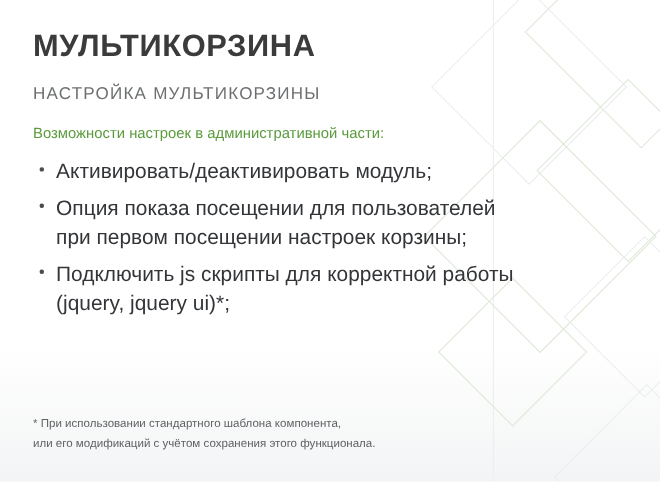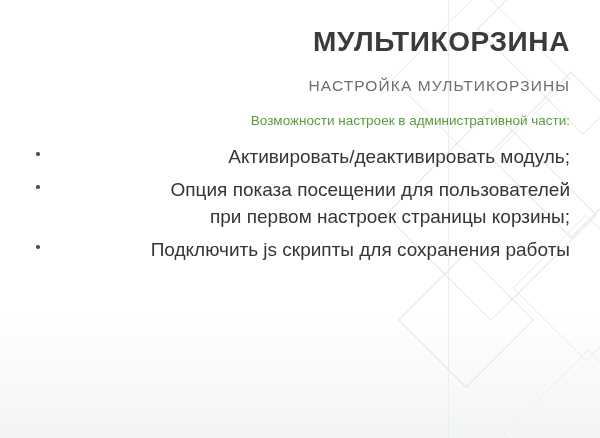--- a/index.html
+++ b/index.html
@@ -49,21 +49,20 @@
     width: 1px;
     background: #ebeef0;
   }
 
   
   .content {
     position: absolute;
     left: 30px;
     top: 26px;
     right: 30px;
-    text-align: right;
   }
 
   .title {
     font-size: 28px;
     font-weight: bold;
     letter-spacing: 0.6px;
     color: #3b3b3b;
     line-height: 1.12;
   }
 
@@ -134,23 +133,28 @@
     <div class="subtitle">НАСТРОЙКА МУЛЬТИКОРЗИНЫ</div>
 
     <div class="lead">Возможности настроек в административной части:</div>
 
     <ul class="bullets">
       <li>
         <span>Активировать/деактивировать модуль;</span>
       </li>
       <li>
         <span>Опция показа посещении для пользователей</span>
-        <span class="l2">при первом настроек страницы корзины;</span>
+        <span class="l2">при первом посещении настроек корзины;</span>
       </li>
       <li>
-        <span>Подключить js скрипты для сохранения работы</span>
+        <span>Подключить js скрипты для корректной работы</span>
+        <span class="l2"> (jquery, jquery ui)*;</span>
       </li>
     </ul>
 
   </div>
 
+  <div class="footnote">
+    <div>* При использовании стандартного шаблона компонента,</div>
+    <div>или его модификаций с учётом сохранения этого функционала.</div>
+  </div>
 
 </div>
 
 </body></html>

